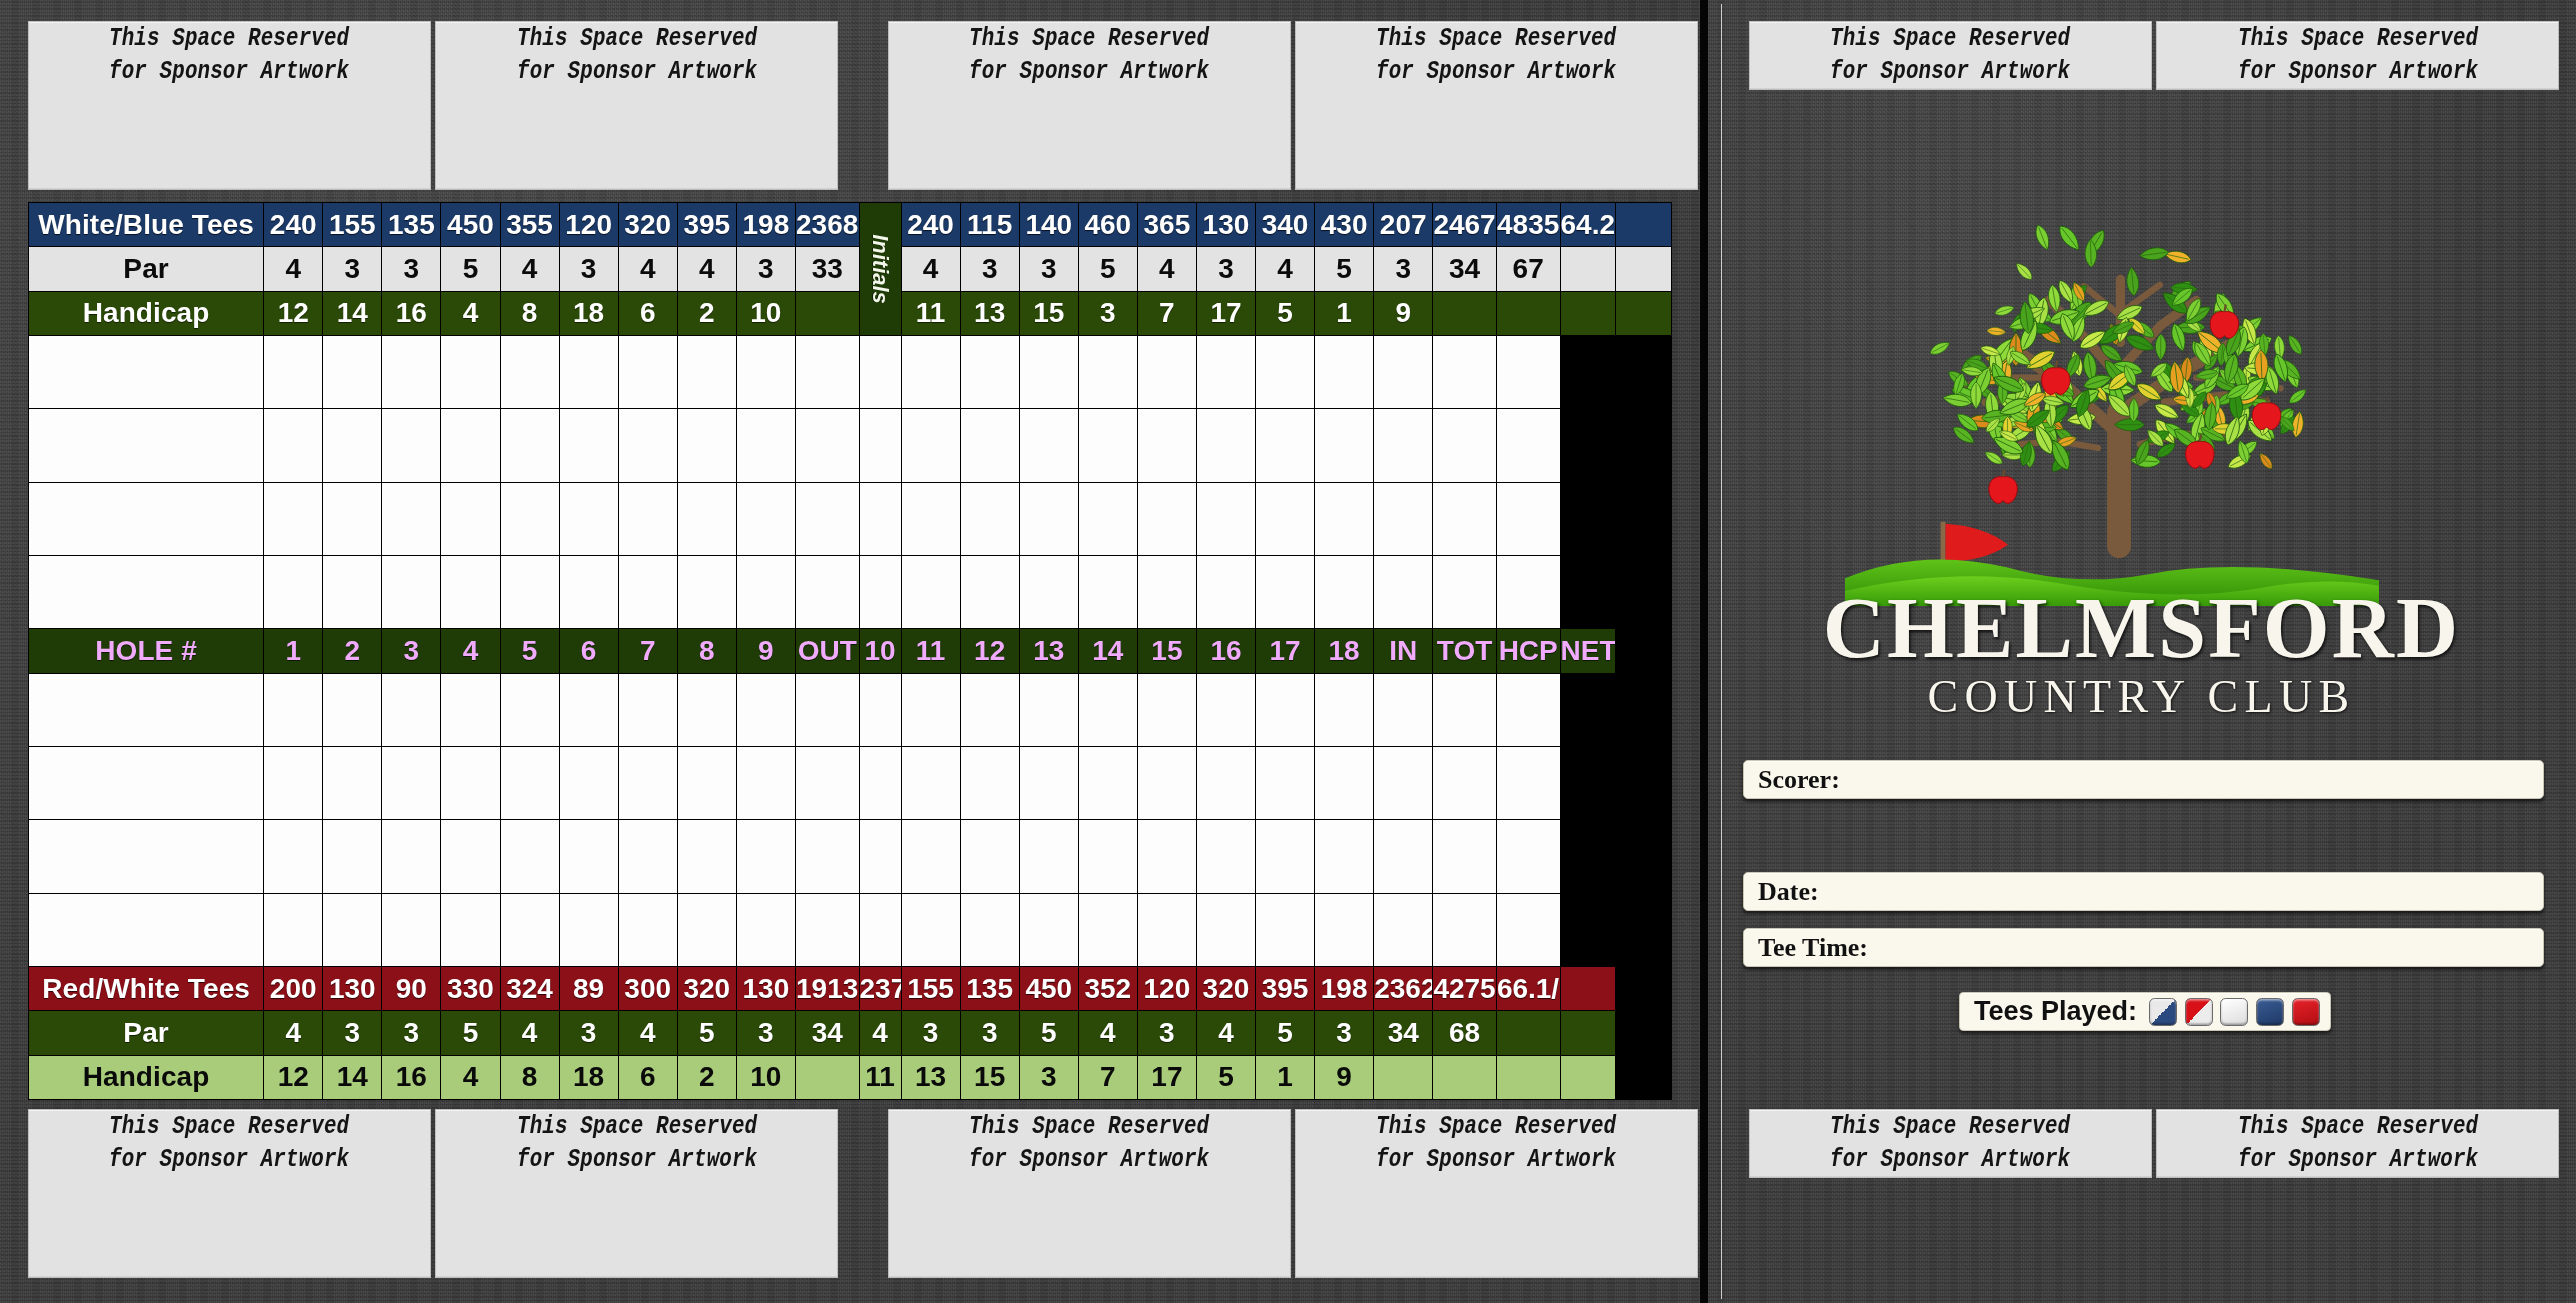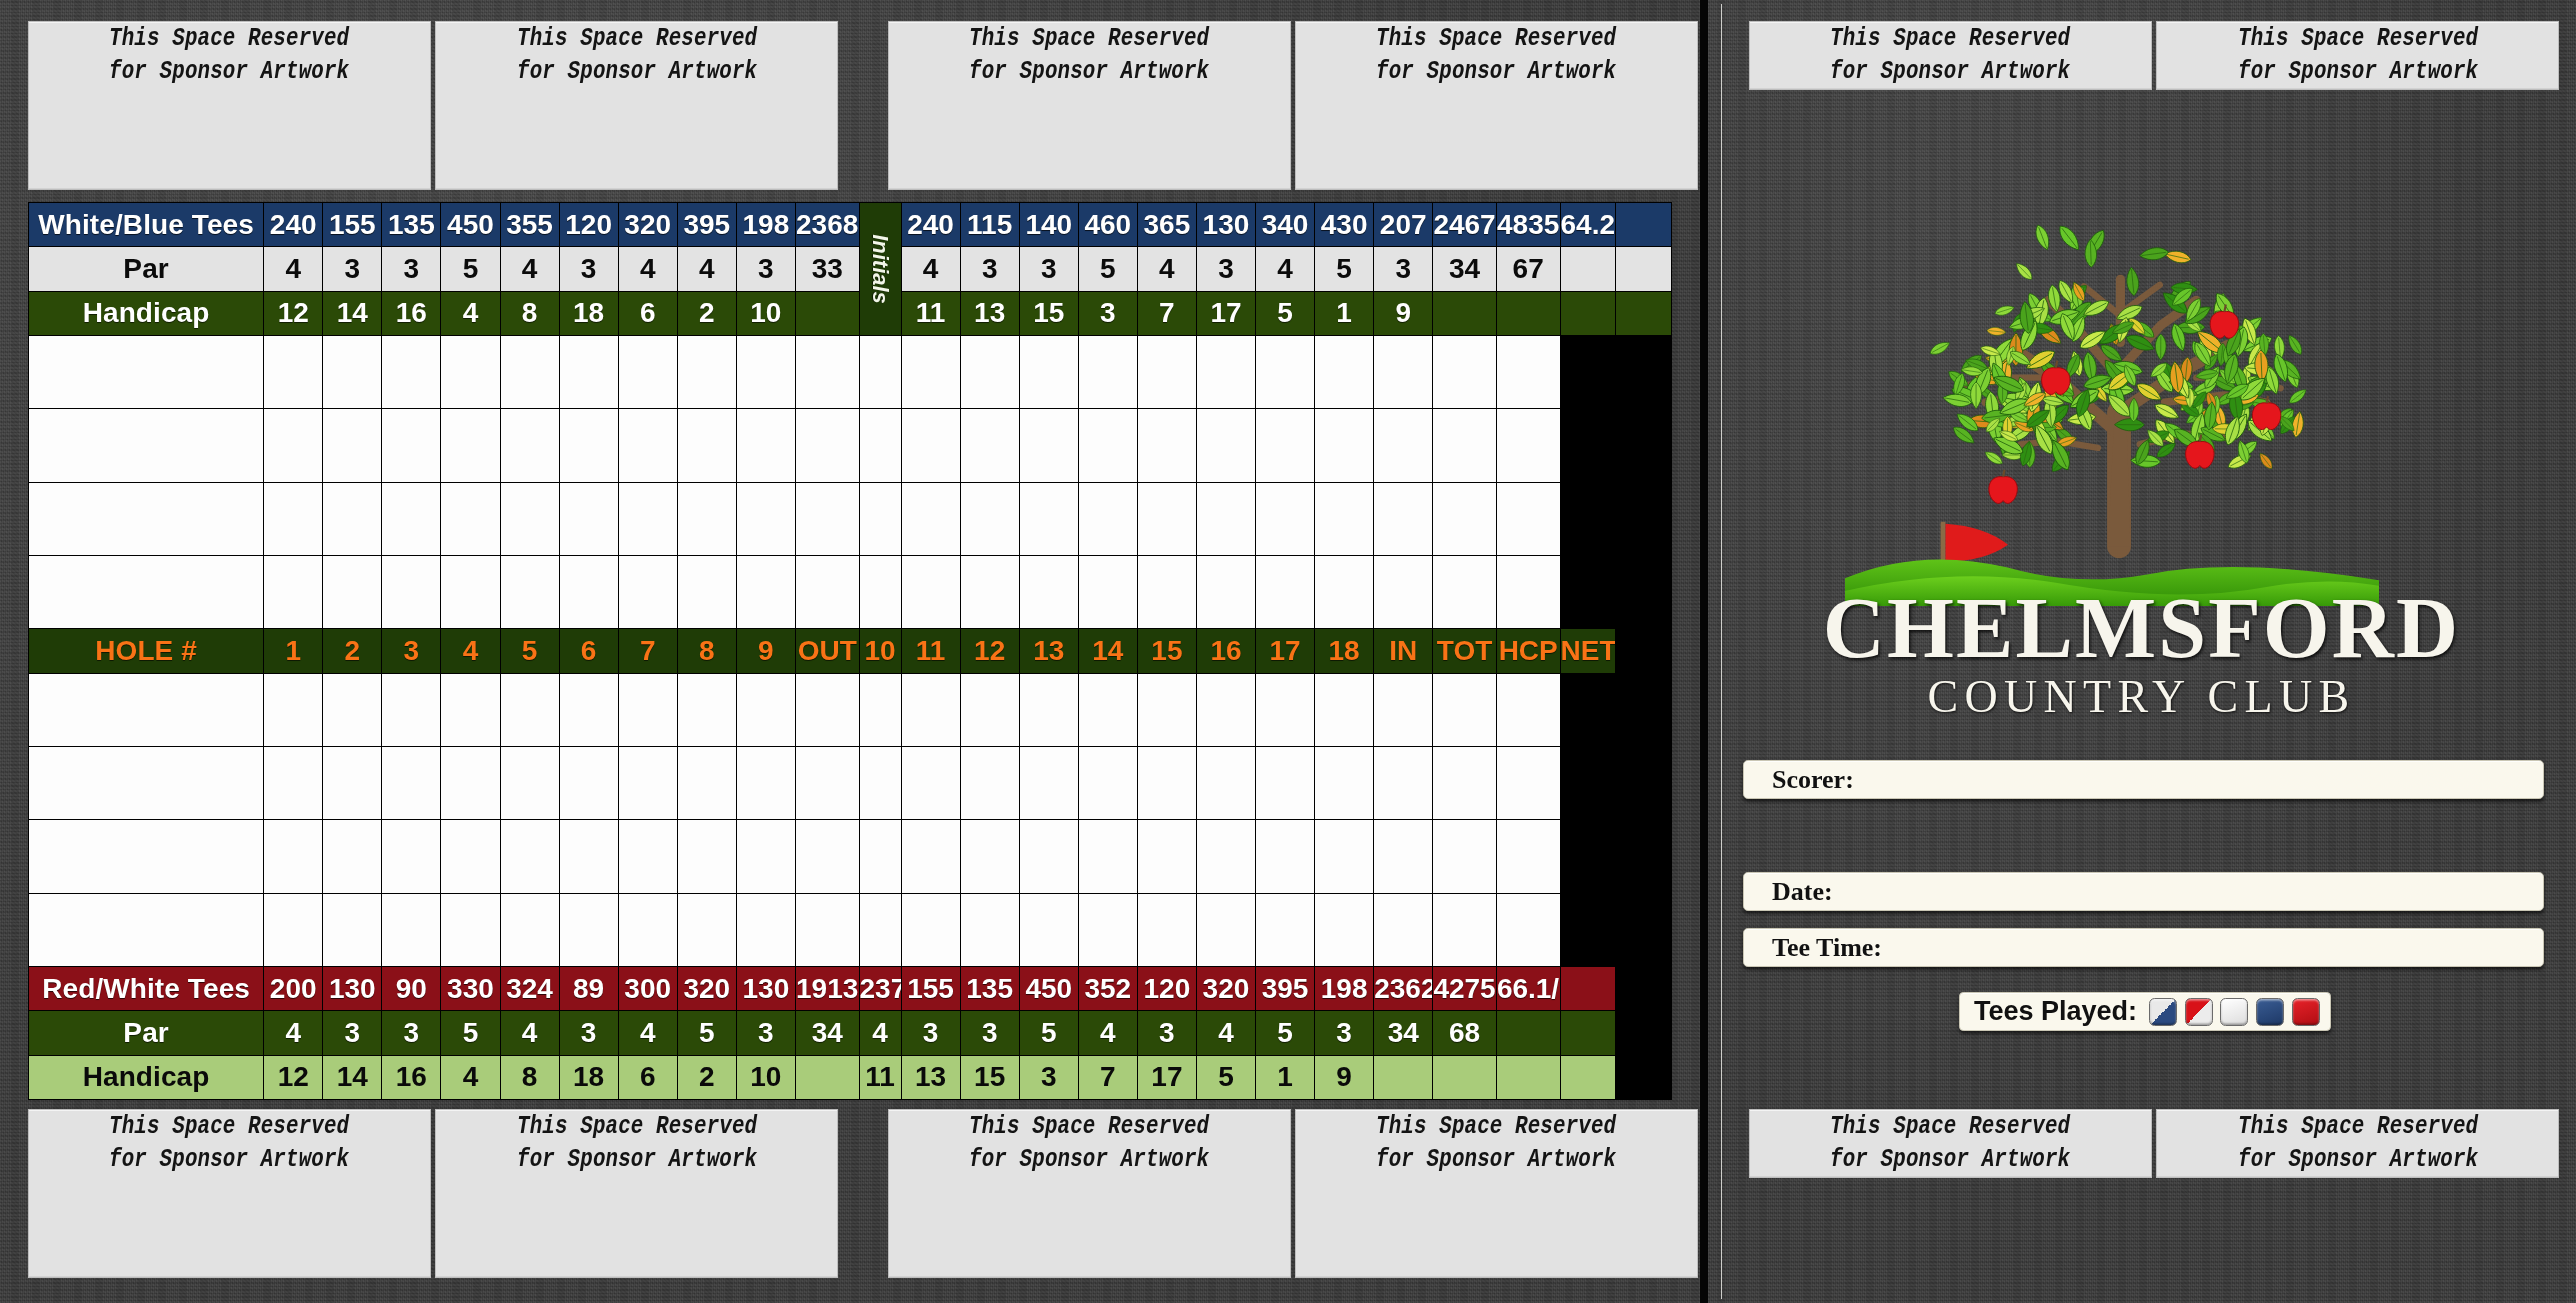--- a/index.html
+++ b/index.html
@@ -93,21 +93,21 @@
   col.c-in    { width: 56px;  }
   col.c-tot   { width: 56px;  }
   col.c-hcp   { width: 49px;  }
   col.c-net   { width: 49px;  }
 
   
   .r-blue td   { background: #1b3a68; color: #fff; text-shadow: 0 0.7px 0.7px rgba(0,0,0,.7); }
   .r-par-top td{ background: #e3e3e3; color: #0b0b0b; }
   .r-hcp-top td{ background: #2b4a07; color: #fff; text-shadow: 0 0.7px 0.7px rgba(0,0,0,.6); }
   .r-blank td  { background: #fdfdfd; height: 68px; }
-  .r-hole td   { background: #1f3c06; color: #f97316; text-shadow: 0 0.7px 0.7px rgba(0,0,0,.6); }
+  .r-hole td   { background: #1f3c06; color: #f0abfc; text-shadow: 0 0.7px 0.7px rgba(0,0,0,.6); }
   .r-red td    { background: #8b1018; color: #fff; text-shadow: 0 0.7px 0.7px rgba(0,0,0,.7); }
   .r-par-bot td{ background: #2b4a07; color: #fff; text-shadow: 0 0.7px 0.7px rgba(0,0,0,.6); }
   .r-hcp-bot td{ background: #a9cc7a; color: #0a0a0a; }
 
   .r-blue td, .r-red td { height: 41px; }
   .r-par-top td, .r-hcp-top td, .r-hole td, .r-par-bot td, .r-hcp-bot td { height: 41px; }
 
   td.rating { font-size: 23px; }
 
   
@@ -173,21 +173,21 @@
 
   .form-field {
     position: absolute; left: 21px; width: 801px; height: 39px;
     background: #faf8ed;
     border-radius: 4.9px;
     border: 0.7px solid #c9c6b4;
     box-shadow: 0 2.1px 3.5px rgba(0,0,0,.55), inset 0 0.7px 0 #fff;
     display: flex; align-items: center;
   }
   .form-field span {
-    padding-left: 28px;
+    padding-left: 14px;
     font-family: "Liberation Serif", serif;
     font-weight: bold;
     font-size: 26px;
     color: #111;
   }
   #field-0 { top: 558px; }
   #field-1 { top: 614px; }
   #field-2 { top: 670px; }
   #field-3 { top: 726px; }
 

